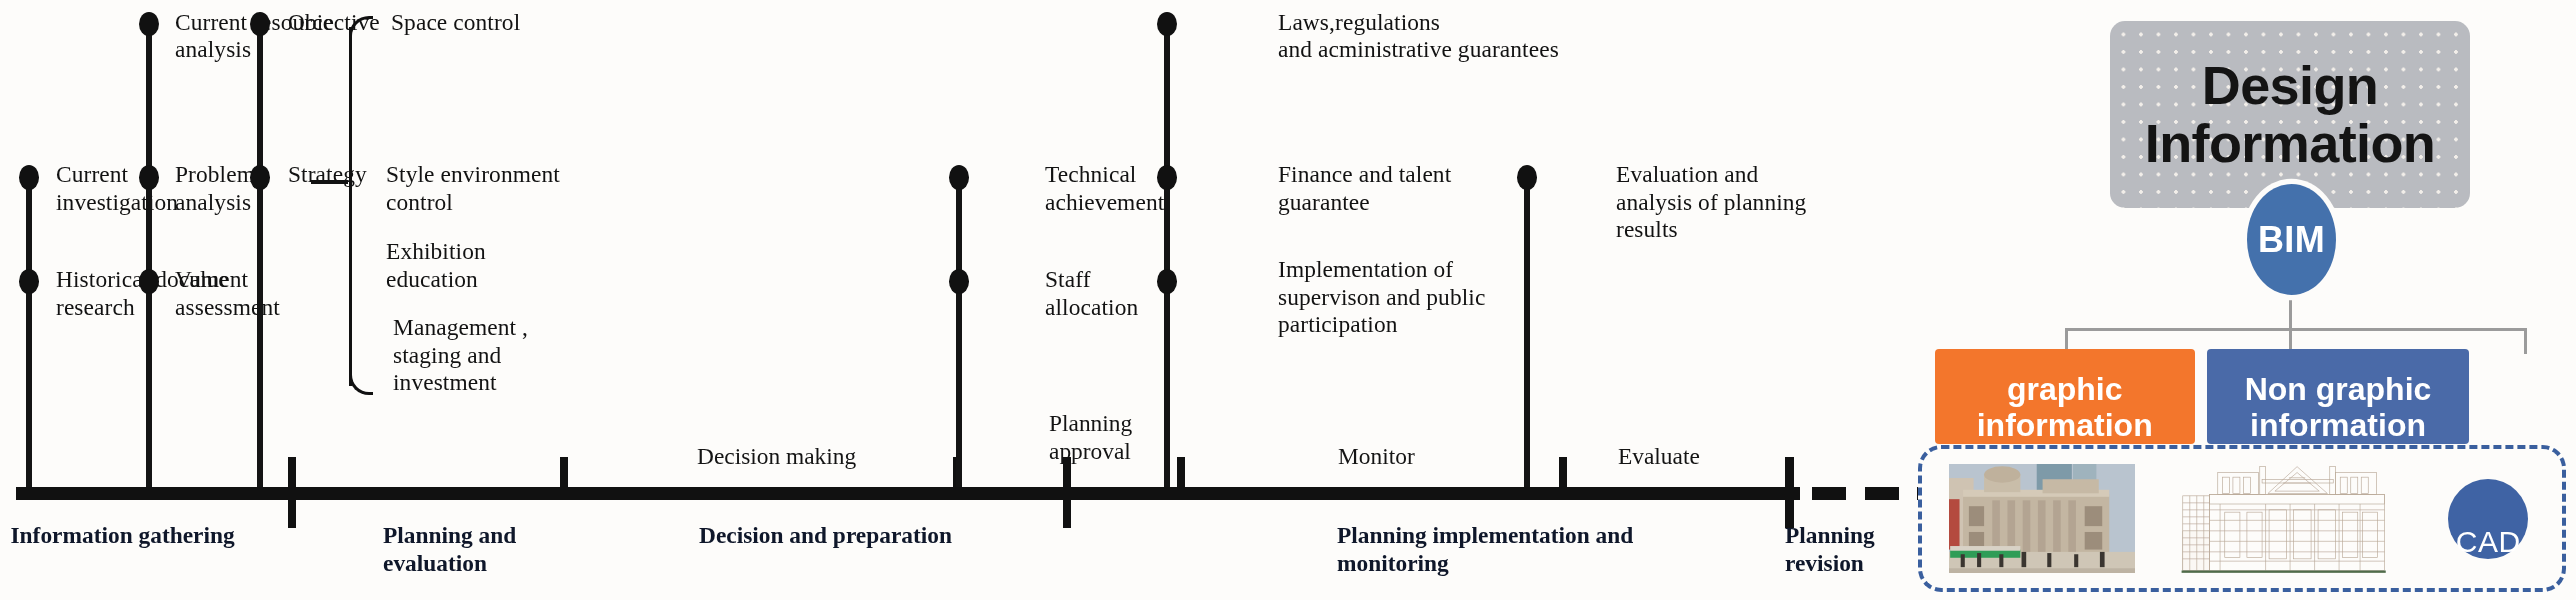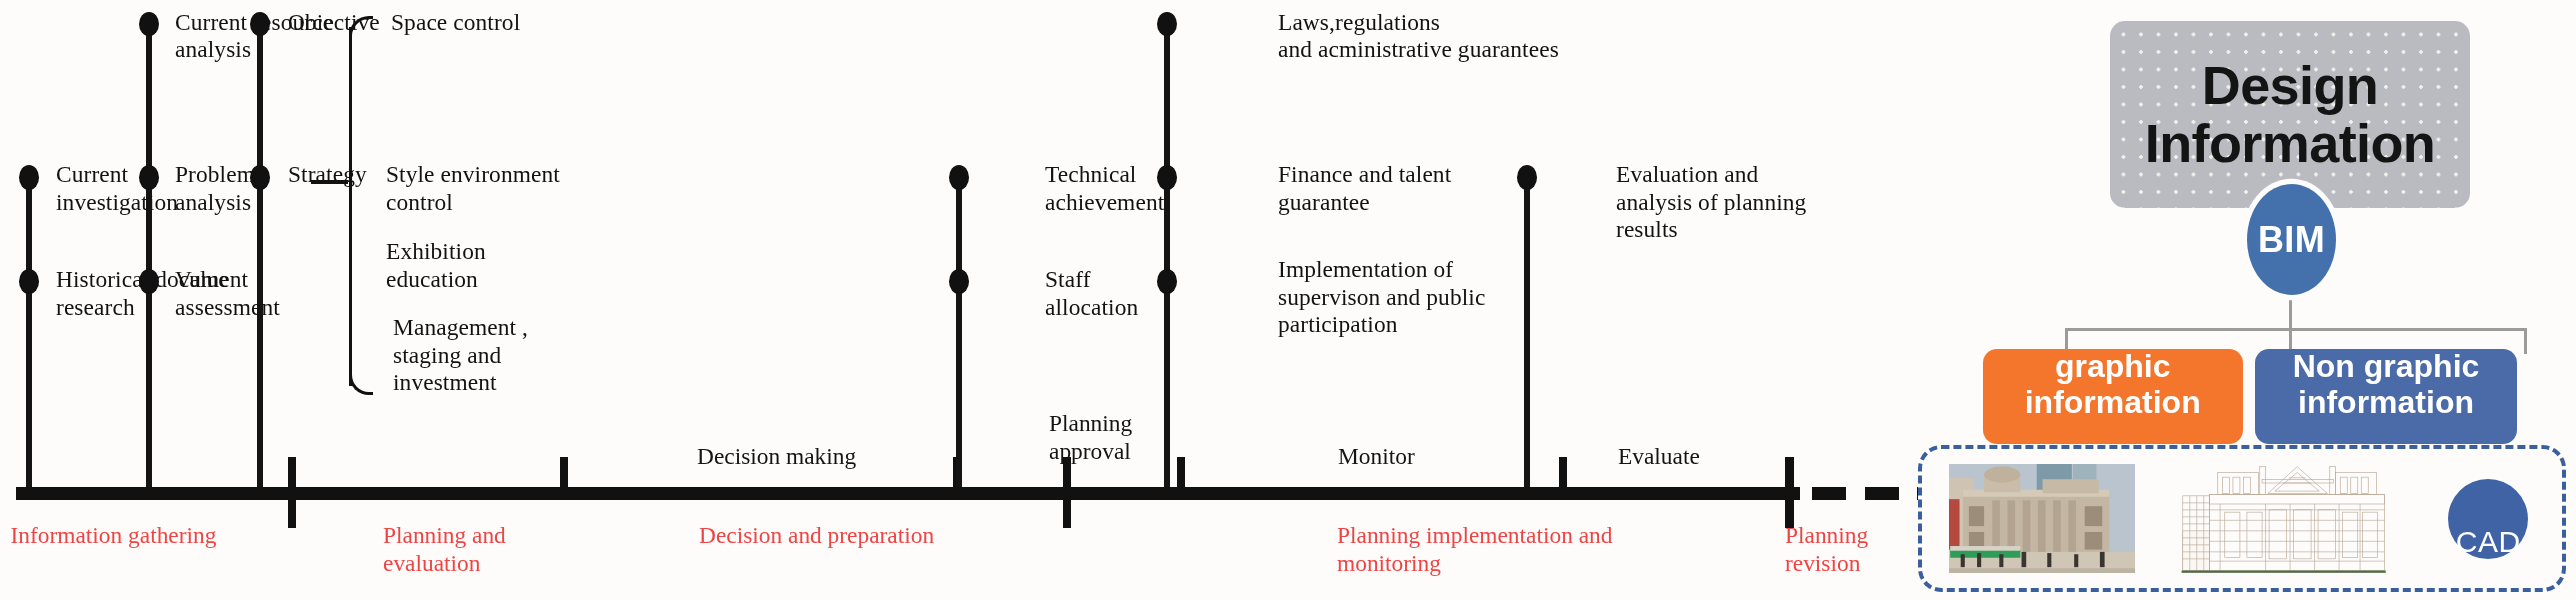--- a/index.html
+++ b/index.html
@@ -28,22 +28,23 @@
     position:absolute;width:20px;height:24.6px;border-radius:50%;
     background:#111;
   }
   .mlabel{
     position:absolute;color:#121212;font-size:23.4px;line-height:1.18;
     white-space:pre-line;letter-spacing:0.1px;
   }
 
   
   .phase{
-    position:absolute;color:#ef4444;font-size:23.4px;line-height:1.2;
+    position:absolute;color:#0f172a;font-size:23.4px;line-height:1.2;
     white-space:pre-line;
+    font-weight:bold;
   }
   
   .above{
     position:absolute;color:#141414;font-size:23.4px;line-height:1.2;
     white-space:pre-line;
   }
 
   
   .bracket{position:absolute;}
   .bracket .spine{position:absolute;left:10.5px;top:10.5px;width:3.5px;background:#111;}
@@ -74,22 +75,22 @@
     border-radius:50%;background:#4471ac;
     box-shadow:0 0 0 5.3px #fdfcfa;
     display:flex;align-items:center;justify-content:center;
   }
   .bim-ell span{
     font-family:"Liberation Sans","DejaVu Sans",sans-serif;
     font-weight:bold;font-size:36px;color:#fff;letter-spacing:0.3px;
   }
   .conn{position:absolute;background:#9b9b9b;}
   .chip{
-    position:absolute;border-radius:14px;display:flex;
-    align-items:flex-start;justify-content:center;margin-left:48px;
+    position:absolute;border-radius:4px;display:flex;
+    align-items:flex-end;justify-content:center;
   }
   .chip span{
     font-family:"Liberation Sans","DejaVu Sans",sans-serif;
     font-weight:bold;font-size:32px;line-height:1.12;color:#fff;
     text-align:center;white-space:pre-line;
   }
   .chip.orange{background:#f3762c;left:4.7px;top:349px;width:260px;height:95px;}
   .chip.blue{background:#4a6aa8;left:277px;top:349px;width:262px;height:95px;}
 
   .dash-panel{

